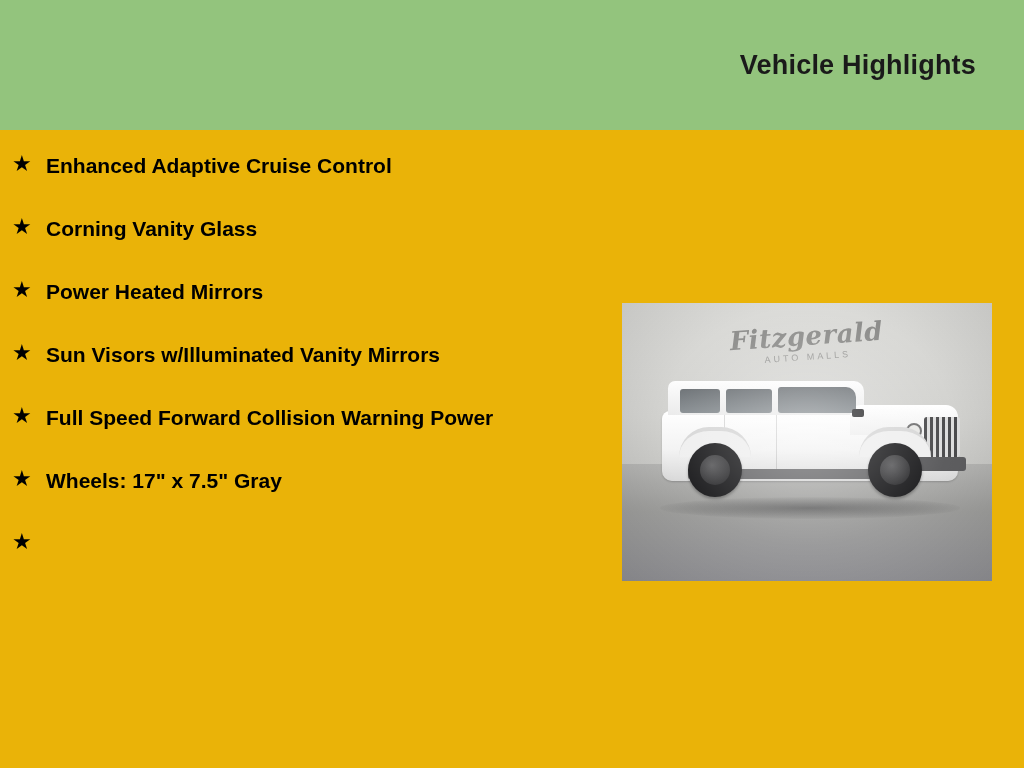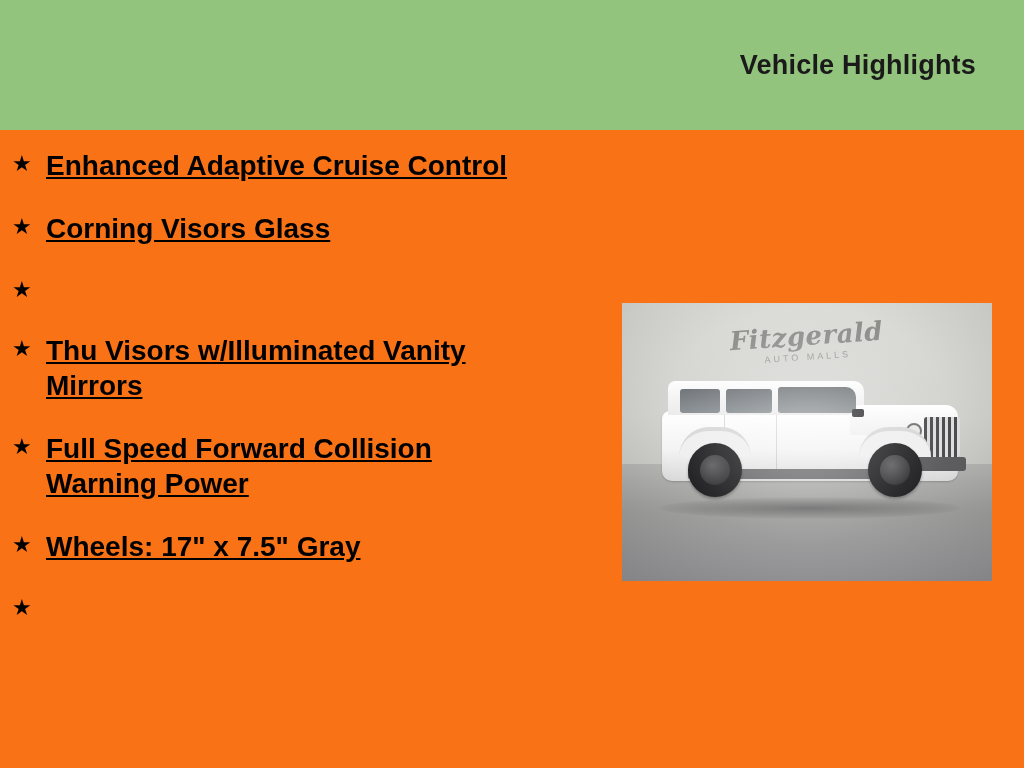--- a/index.html
+++ b/index.html
@@ -10,21 +10,21 @@
     width: 1024px;
     height: 768px;
     background: #ffffff;
     font-family: "Liberation Sans", sans-serif;
     overflow: hidden;
   }
   .slide {
     position: relative;
     width: 1024px;
     height: 768px;
-    background: #f97316;
+    background: #eab308;
   }
   .header-band {
     position: absolute;
     left: 0;
     top: 0;
     width: 1024px;
     height: 130px;
     background: #93c47d;
   }
   .header-title {
@@ -51,26 +51,25 @@
   .bullet-star {
     width: 34px;
     flex: 0 0 34px;
     font-size: 22px;
     line-height: 30px;
     color: #000000;
     text-align: left;
     padding-top: 1px;
   }
   .feature-text {
-    font-size: 28px;
+    font-size: 21px;
     font-weight: bold;
     color: #000000;
     line-height: 35px;
     max-width: 470px;
-    text-decoration: underline;
   }
   .vehicle-photo {
     position: absolute;
     left: 622px;
     top: 303px;
     width: 370px;
     height: 278px;
     overflow: hidden;
     background: linear-gradient(180deg, #d8d8d6 0%, #cfcfcd 42%, #b9b9b7 56%, #a8a8a6 100%);
   }
@@ -261,30 +260,31 @@
 
   <div class="features">
 
     <div class="feature-item">
       <span class="bullet-star">★</span>
       <span class="feature-text">Enhanced Adaptive Cruise Control</span>
     </div>
 
     <div class="feature-item">
       <span class="bullet-star">★</span>
-      <span class="feature-text">Corning Visors Glass</span>
-    </div>
-
-    <div class="feature-item">
-      <span class="bullet-star">★</span>
-    </div>
-
-    <div class="feature-item">
-      <span class="bullet-star">★</span>
-      <span class="feature-text">Thu Visors w/Illuminated Vanity Mirrors</span>
+      <span class="feature-text">Corning Vanity Glass</span>
+    </div>
+
+    <div class="feature-item">
+      <span class="bullet-star">★</span>
+      <span class="feature-text">Power Heated Mirrors</span>
+    </div>
+
+    <div class="feature-item">
+      <span class="bullet-star">★</span>
+      <span class="feature-text">Sun Visors w/Illuminated Vanity Mirrors</span>
     </div>
 
     <div class="feature-item">
       <span class="bullet-star">★</span>
       <span class="feature-text">Full Speed Forward Collision Warning Power</span>
     </div>
 
     <div class="feature-item">
       <span class="bullet-star">★</span>
       <span class="feature-text">Wheels: 17" x 7.5" Gray</span>

